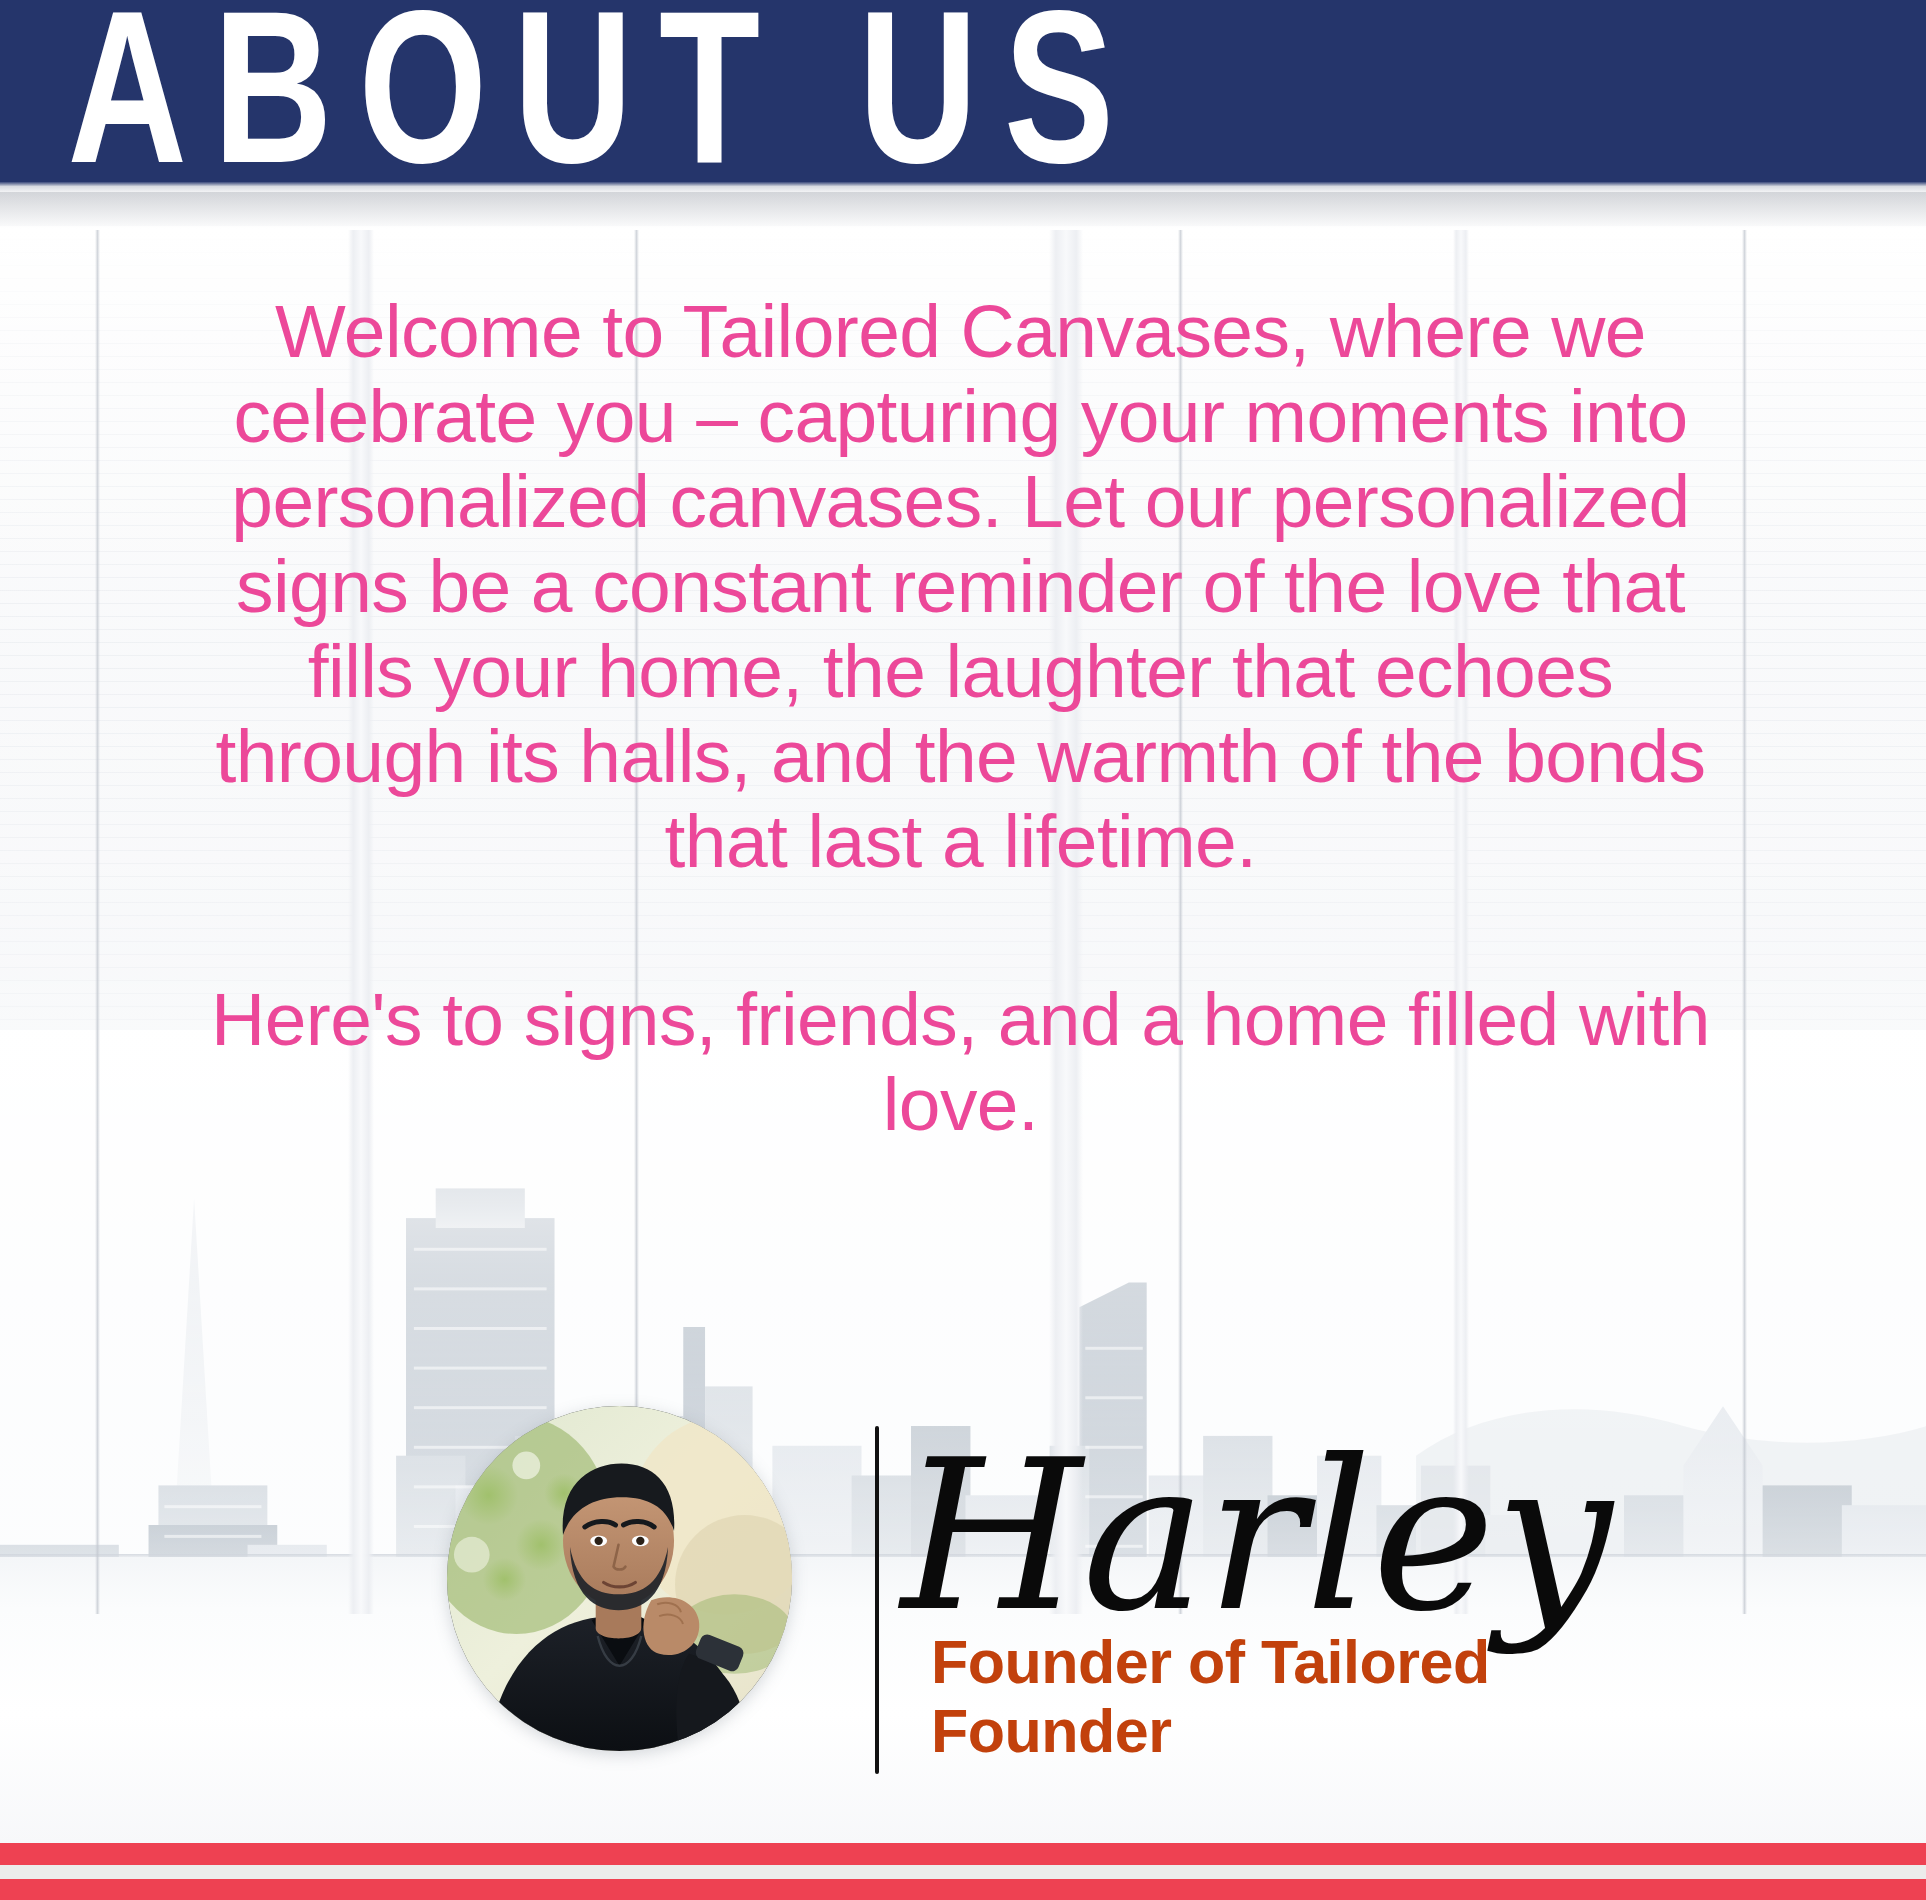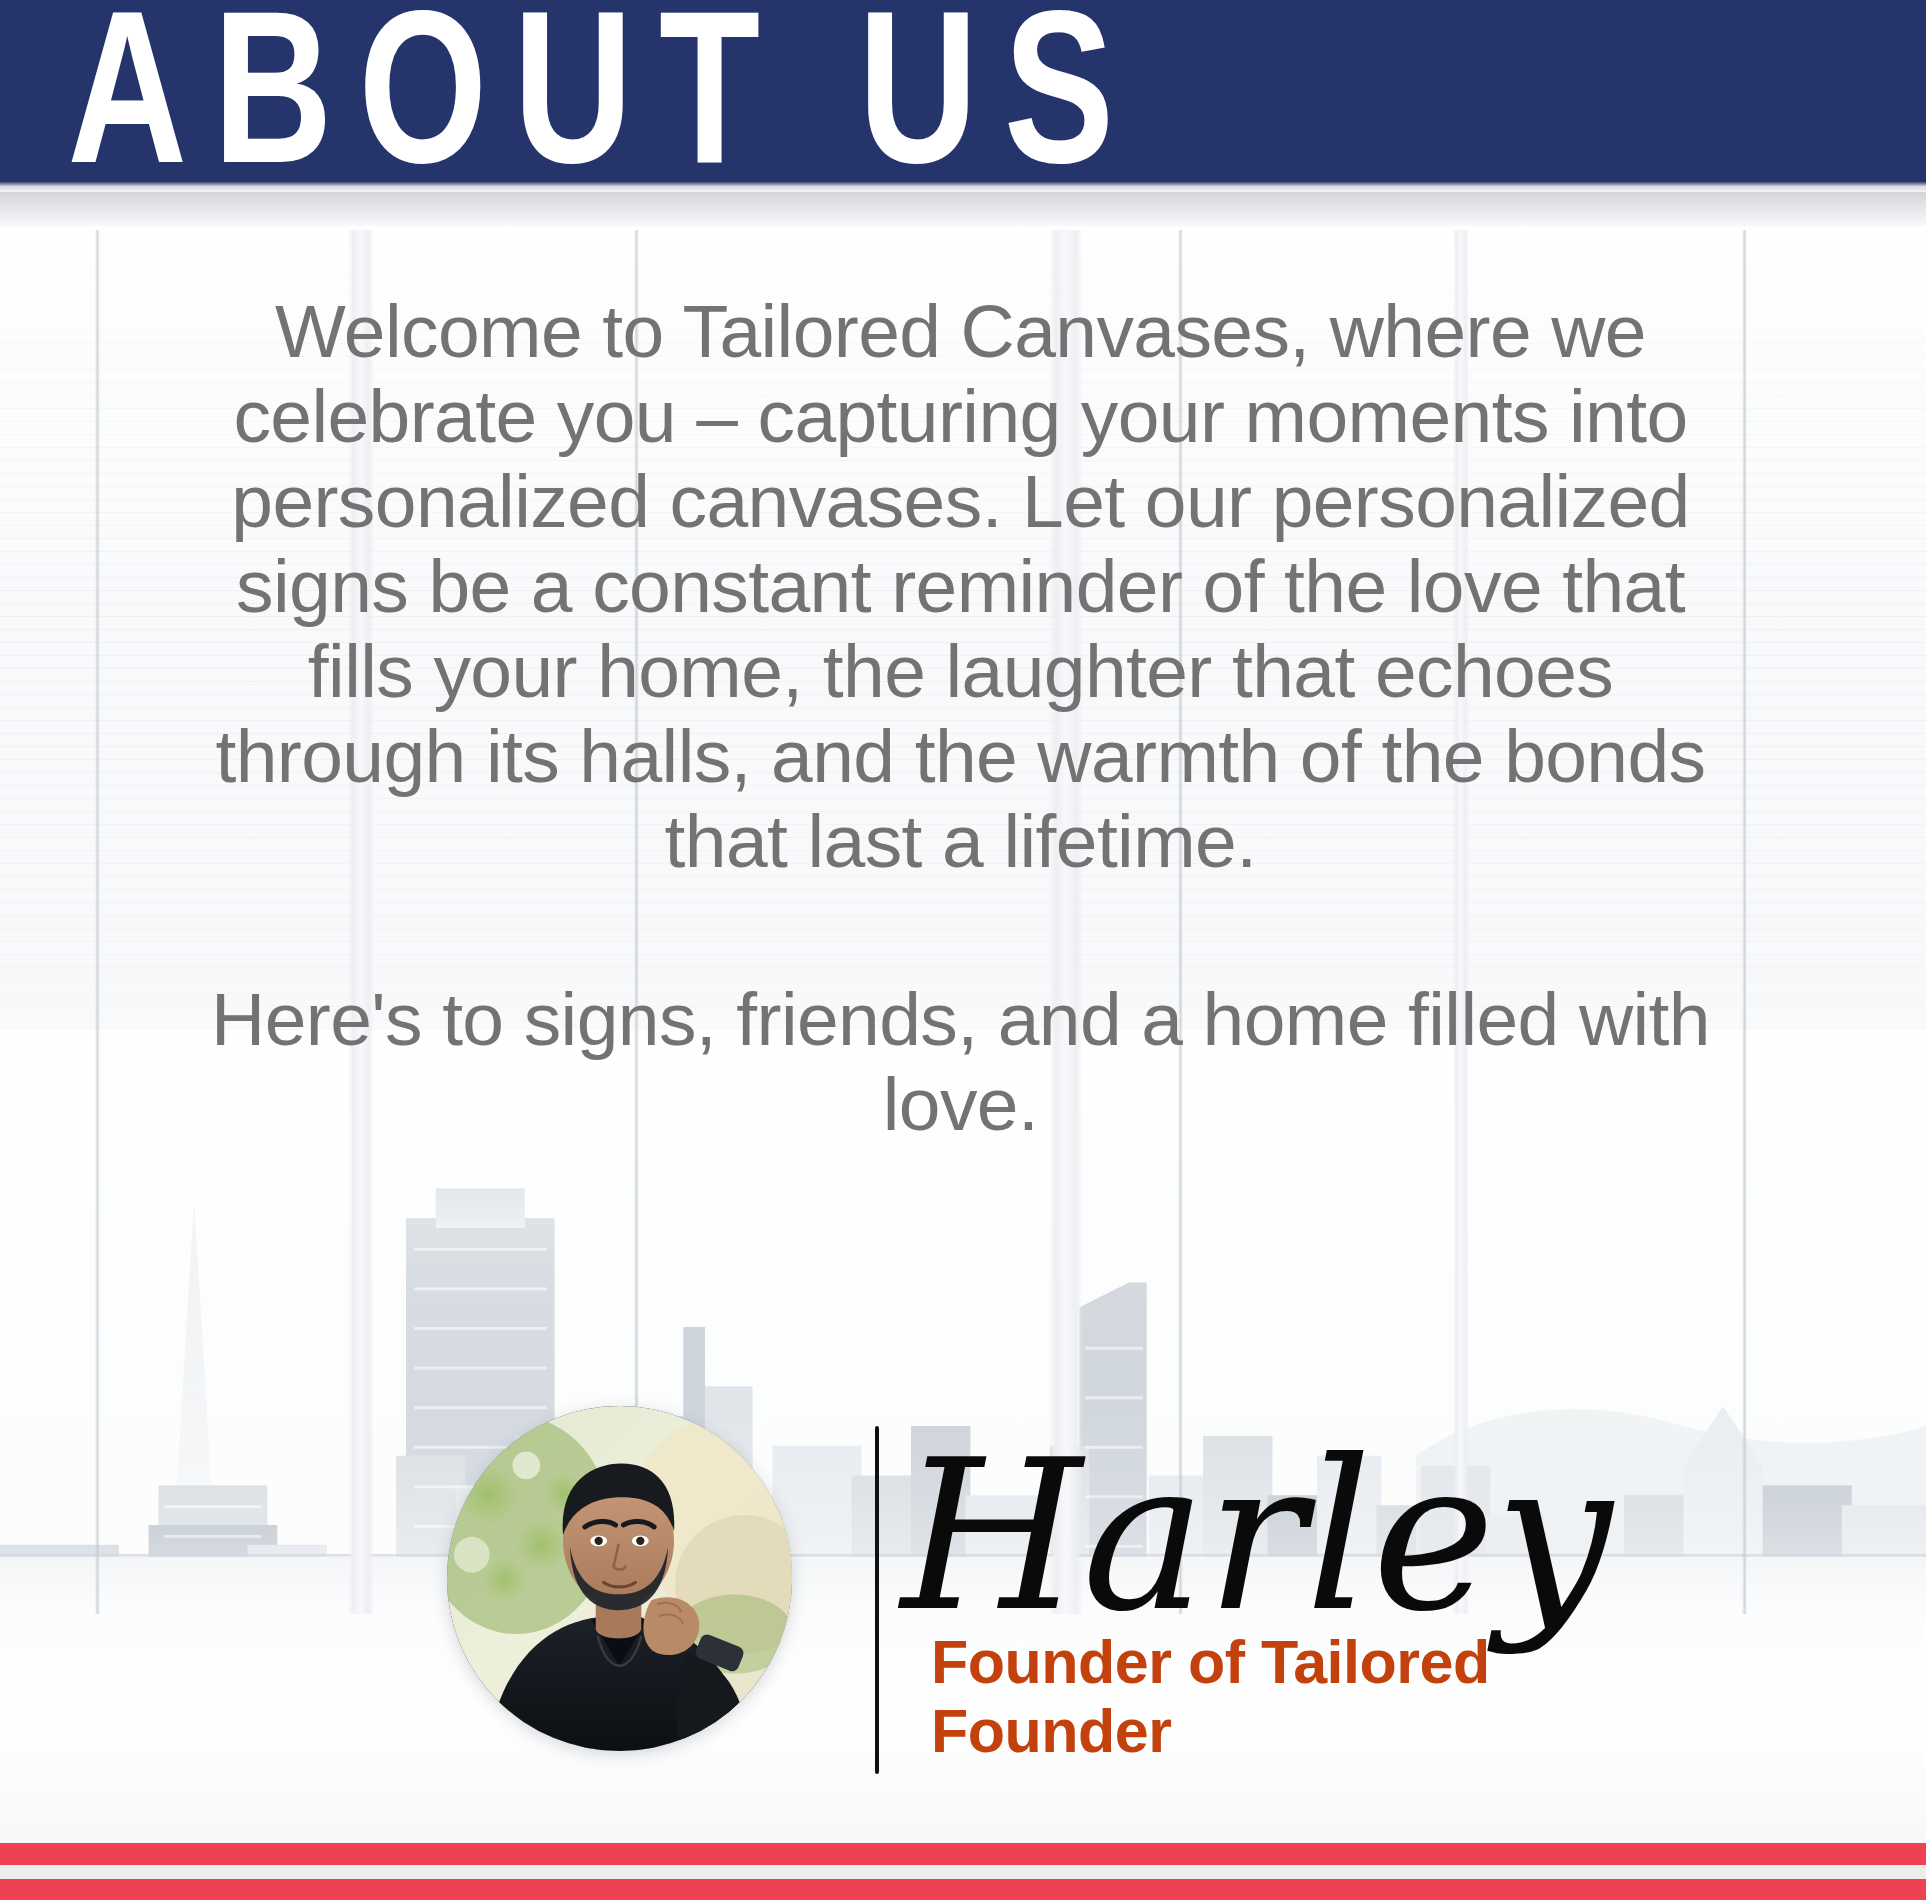--- a/index.html
+++ b/index.html
@@ -165,21 +165,21 @@
     background: linear-gradient(to bottom, rgba(150,155,165,.40), rgba(255,255,255,0));
   }
 
   
   .copy {
     position: absolute;
     left: 208px;
     top: 289px;
     width: 1505px;
     text-align: center;
-    color: #737373;
+    color: #ec4899;
     font-family: "Liberation Sans", sans-serif;
     font-size: 75px;
     line-height: 85px;
     letter-spacing: -0.6px;
   }
   .copy p { margin: 0; }
   .copy .gap { height: 93px; }
 
   
   .founder {

